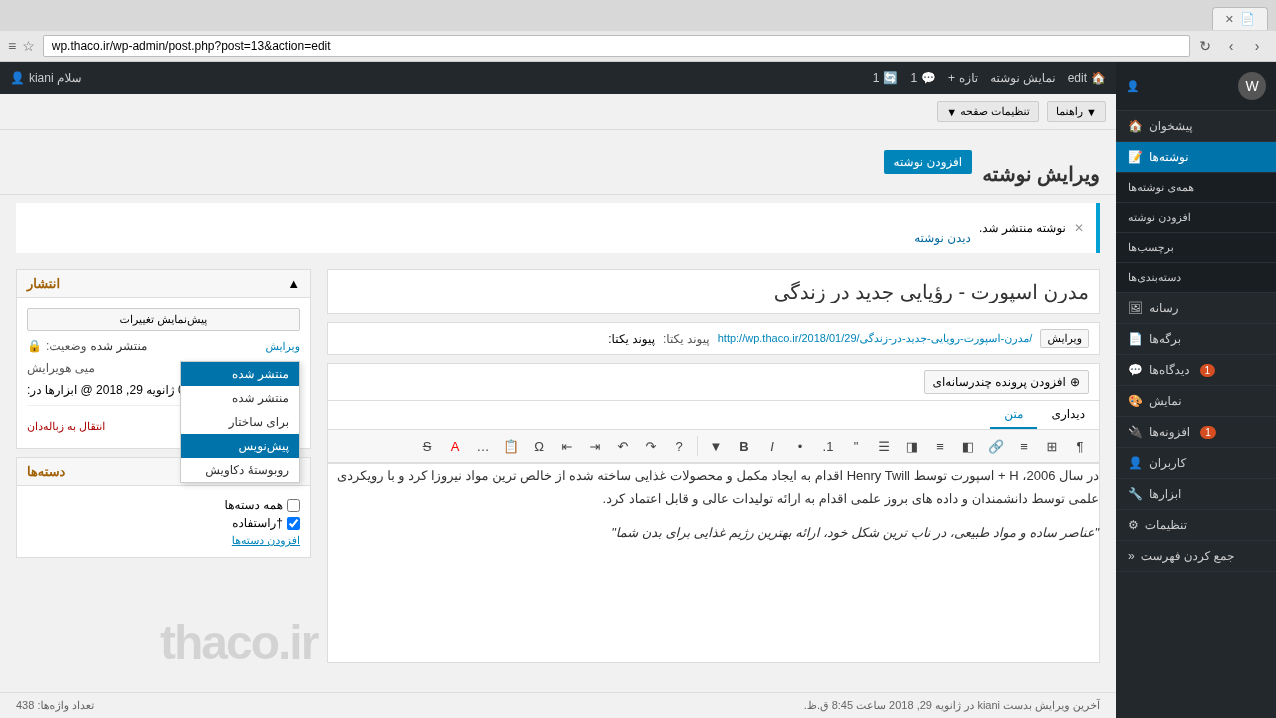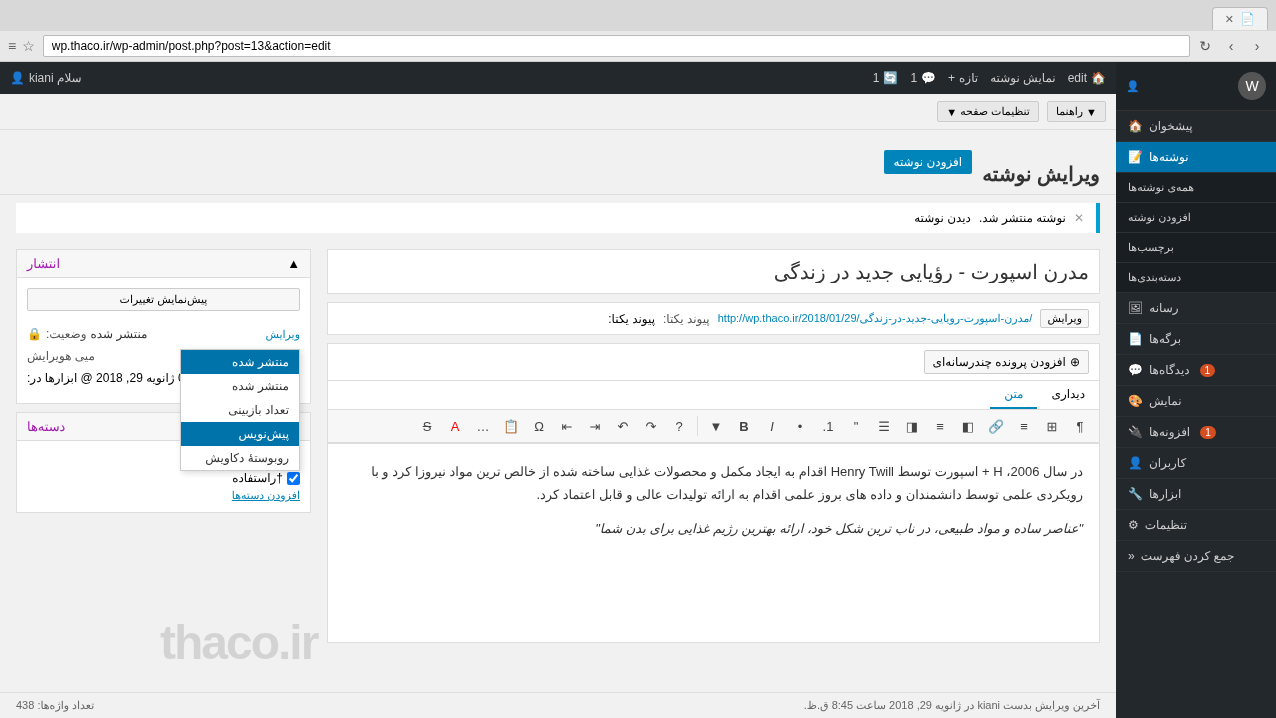--- a/index.html
+++ b/index.html
@@ -201,21 +201,21 @@
       border-right: 4px solid #00a0d2;
       padding: 8px 12px;
       margin: 8px 16px;
       display: flex;
       align-items: center;
       gap: 8px;
       direction: rtl;
       font-size: 12px;
     }
     .notice-close { cursor: pointer; color: #999; }
-    .notice-link { color: #000000; text-decoration: none; }
+    .notice-link { color: #0369a1; text-decoration: none; margin-top: 20px; }
     
     
     .wp-content {
       flex: 1;
       display: flex;
       overflow: hidden;
       direction: rtl;
       padding: 0 16px;
       gap: 16px;
     }
@@ -302,21 +302,20 @@
       font-size: 13px;
       color: #444;
     }
     .toolbar-divider { width: 1px; height: 20px; background: #ddd; margin: 0 3px; }
     
     
     .editor-body {
       background: white;
       border: 1px solid #ddd;
       min-height: 200px;
-      padding: 16px;
       font-size: 13px;
       line-height: 1.8;
       direction: rtl;
       text-align: right;
     }
     .editor-body p { margin-bottom: 10px; color: #333; }
     .editor-body .italic { font-style: italic; }
     
     
     .editor-sidebar {
@@ -337,21 +336,21 @@
     .meta-box-header {
       background: #f7f7f7;
       border-bottom: 1px solid #ddd;
       padding: 6px 10px;
       display: flex;
       align-items: center;
       justify-content: space-between;
       cursor: pointer;
       direction: rtl;
     }
-    .meta-box-title { font-size: 13px; font-weight: 400; color: #a21caf; }
+    .meta-box-title { font-size: 13px; font-weight: 700; color: #a16207; }
     .meta-box-body { padding: 10px; direction: rtl; }
     
     
     .publish-status-row {
       display: flex;
       align-items: center;
       justify-content: space-between;
       margin-bottom: 8px;
       font-size: 12px;
     }
@@ -411,21 +410,21 @@
     .btn-trash-link { color: #a00; font-size: 11px; cursor: pointer; }
     
     
     .preview-changes-btn {
       background: #f7f7f7;
       border: 1px solid #ccc;
       border-radius: 2px;
       padding: 4px 8px;
       cursor: pointer;
       font-size: 11px;
-      margin-bottom: 16px;
+      margin-bottom: 8px;
       display: block;
       width: 100%;
       text-align: center;
     }
     
     
     .cat-list { list-style: none; font-size: 12px; }
     .cat-list li { padding: 2px 0; display: flex; align-items: center; gap: 4px; }
     
     
@@ -681,21 +680,21 @@
 
             <button class="preview-changes-btn">پیش‌نمایش تغییرات</button>
 
             <div class="publish-status-row">
               <div class="status-dropdown">
                 <span class="status-edit-link">ویرایش</span>
                 
                 <div class="dropdown-menu">
                   <div class="dropdown-item highlighted">منتشر شده</div>
                   <div class="dropdown-item">منتشر شده</div>
-                  <div class="dropdown-item">تعداد بازبینی</div>
+                  <div class="dropdown-item">برای ساختار</div>
                   <div class="dropdown-item highlighted">پیش‌نویس</div>
                   <div class="dropdown-item">روبوستۀ دکاویش</div>
                 </div>
               </div>
               <div style="display:flex;align-items:center;gap:4px;">
                 <span class="status-value">منتشر شده</span>
                 <span class="status-label">وضعیت:</span>
                 <span>🔒</span>
               </div>
             </div>
@@ -707,20 +706,24 @@
 
             <div class="publish-date-row">
               <span class="status-edit-link">ویرایش</span>
               <div>
                 <span>08:45</span>
                 <span>ژانویه 29, 2018 @</span>
                 <span>ابزارها در:</span>
               </div>
             </div>
 
+            <div class="publish-actions">
+              <button class="btn-publish">بروزرسانی</button>
+              <span class="btn-trash-link">انتقال به زباله‌دان</span>
+            </div>
           </div>
         </div>
 
 
         <div class="meta-box">
           <div class="meta-box-header">
             <span>▲</span>
             <span class="meta-box-title">دسته‌ها</span>
           </div>
           <div class="meta-box-body">

